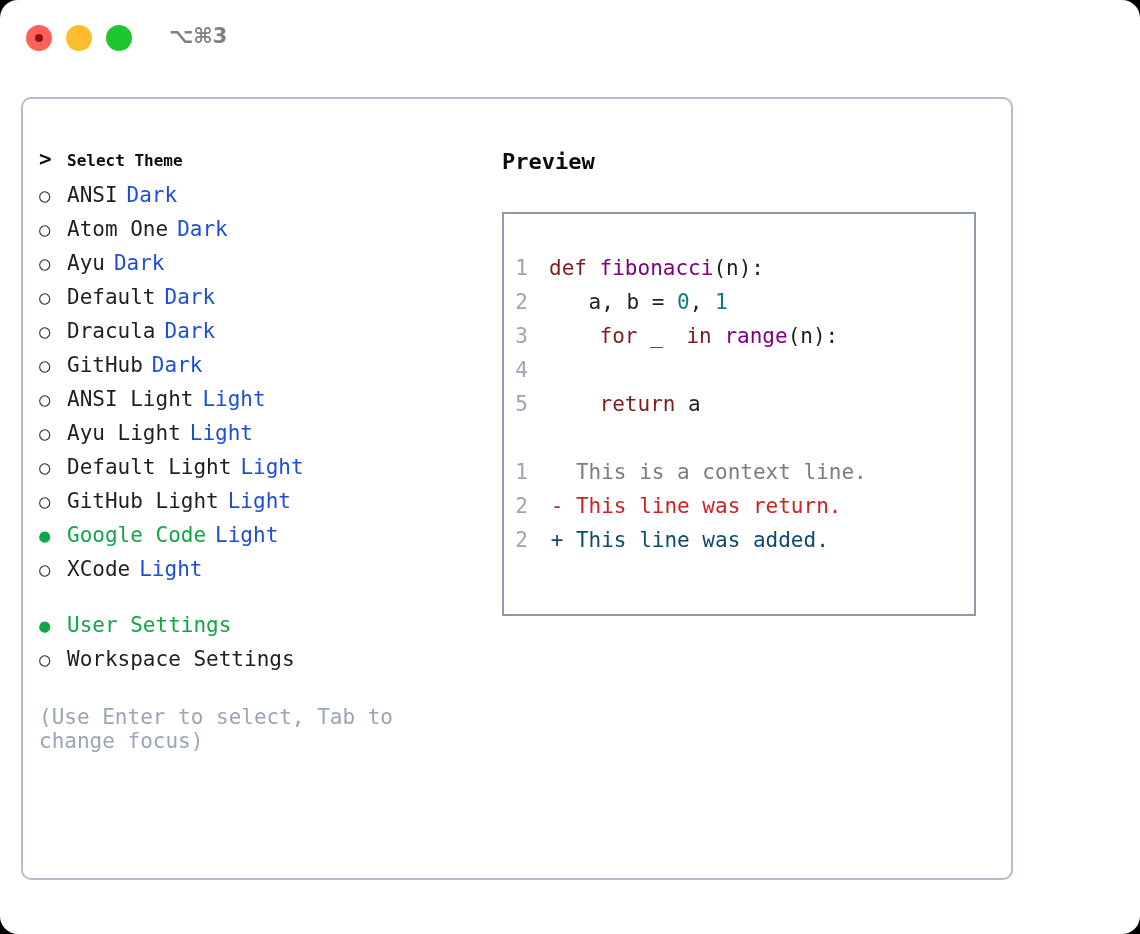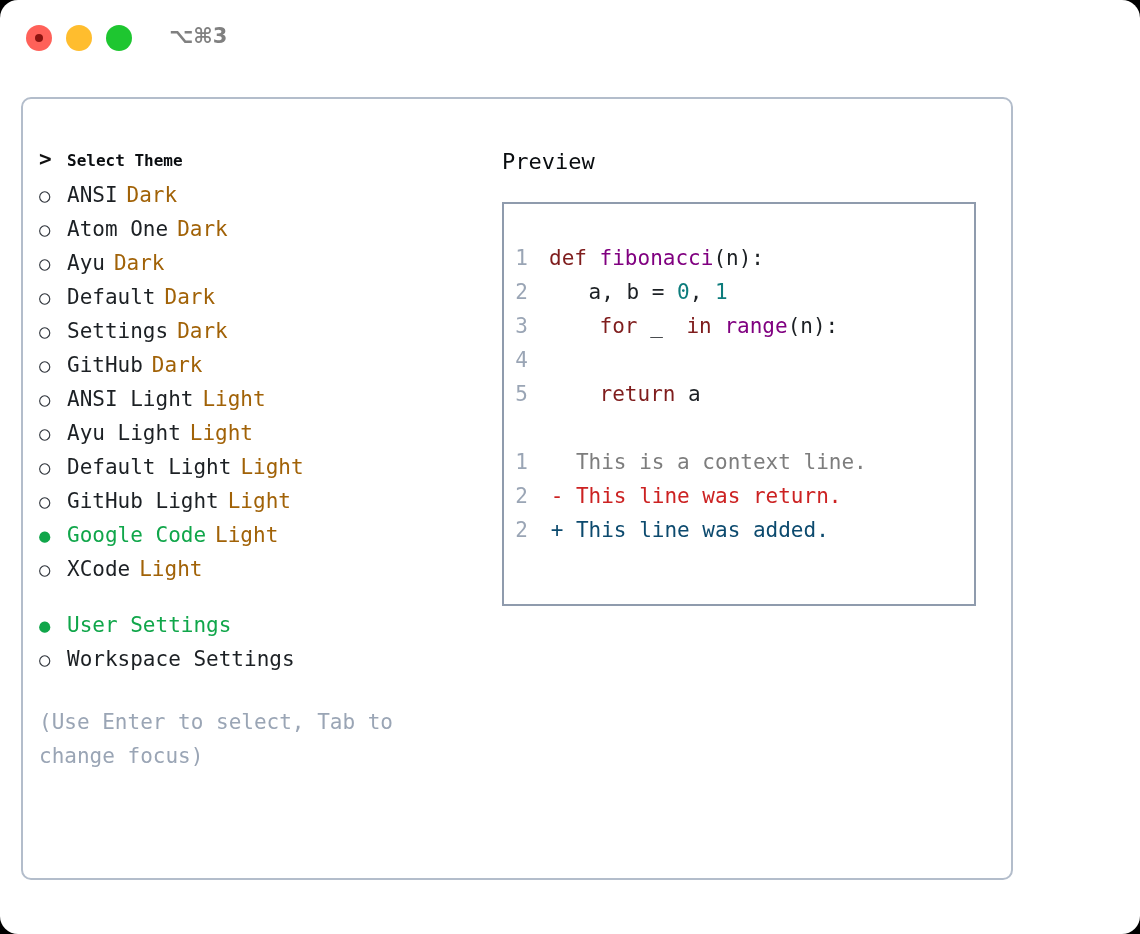--- a/index.html
+++ b/index.html
@@ -117,48 +117,48 @@
   }
   .row-title.header {
     font-weight: 700;
     color: #0a0d10;
     font-size: 16px;
   }
   .row-title.selected {
     color: #10a64a;
   }
   .row-variant {
-    color: #a16207;
+    color: #1d4ed8;
     margin-left: 9px;
   }
   .section-gap { height: 22px; }
   .apply-header {
     color: #1c2024;
   }
   .hint {
     margin-top: 24px;
     font-family: "DejaVu Sans Mono", monospace;
     font-size: 21px;
     color: #9aa5b5;
-    line-height: 34px;
+    line-height: 24px;
     width: 400px;
   }
   
   .right-pane {
     position: absolute;
     left: 479px;
     top: 50px;
     width: 500px;
   }
   .preview-title {
     font-family: "DejaVu Sans Mono", monospace;
     font-size: 22px;
-    font-weight: 400;
+    font-weight: 700;
     color: #0a0d10;
-    margin-bottom: 28px;
+    margin-bottom: 38px;
   }
   .preview-box {
     width: 474px;
     height: 404px;
     border: 2px solid #8f9bad;
     background: #ffffff;
     box-sizing: border-box;
     padding: 42px 0 0 0;
   }
   .code-line {
@@ -209,21 +209,21 @@
       <div class="list-row">
         <span class="marker caret">&gt;</span>
         <span class="row-title header">Select Theme</span>
       </div>
 
       <div id="theme-rows">
           <div class="list-row"><span class="marker dot-off">○</span><span class="row-title">ANSI</span><span class="row-variant">Dark</span></div>
           <div class="list-row"><span class="marker dot-off">○</span><span class="row-title">Atom One</span><span class="row-variant">Dark</span></div>
           <div class="list-row"><span class="marker dot-off">○</span><span class="row-title">Ayu</span><span class="row-variant">Dark</span></div>
           <div class="list-row"><span class="marker dot-off">○</span><span class="row-title">Default</span><span class="row-variant">Dark</span></div>
-          <div class="list-row"><span class="marker dot-off">○</span><span class="row-title">Settings</span><span class="row-variant">Dark</span></div>
+          <div class="list-row"><span class="marker dot-off">○</span><span class="row-title">Dracula</span><span class="row-variant">Dark</span></div>
           <div class="list-row"><span class="marker dot-off">○</span><span class="row-title">GitHub</span><span class="row-variant">Dark</span></div>
           <div class="list-row"><span class="marker dot-off">○</span><span class="row-title">ANSI Light</span><span class="row-variant">Light</span></div>
           <div class="list-row"><span class="marker dot-off">○</span><span class="row-title">Ayu Light</span><span class="row-variant">Light</span></div>
           <div class="list-row"><span class="marker dot-off">○</span><span class="row-title">Default Light</span><span class="row-variant">Light</span></div>
           <div class="list-row"><span class="marker dot-off">○</span><span class="row-title">GitHub Light</span><span class="row-variant">Light</span></div>
           <div class="list-row"><span class="marker dot-on">●</span><span class="row-title selected">Google Code</span><span class="row-variant">Light</span></div>
           <div class="list-row"><span class="marker dot-off">○</span><span class="row-title">XCode</span><span class="row-variant">Light</span></div>
         </div>
 
       <div class="section-gap"></div>

